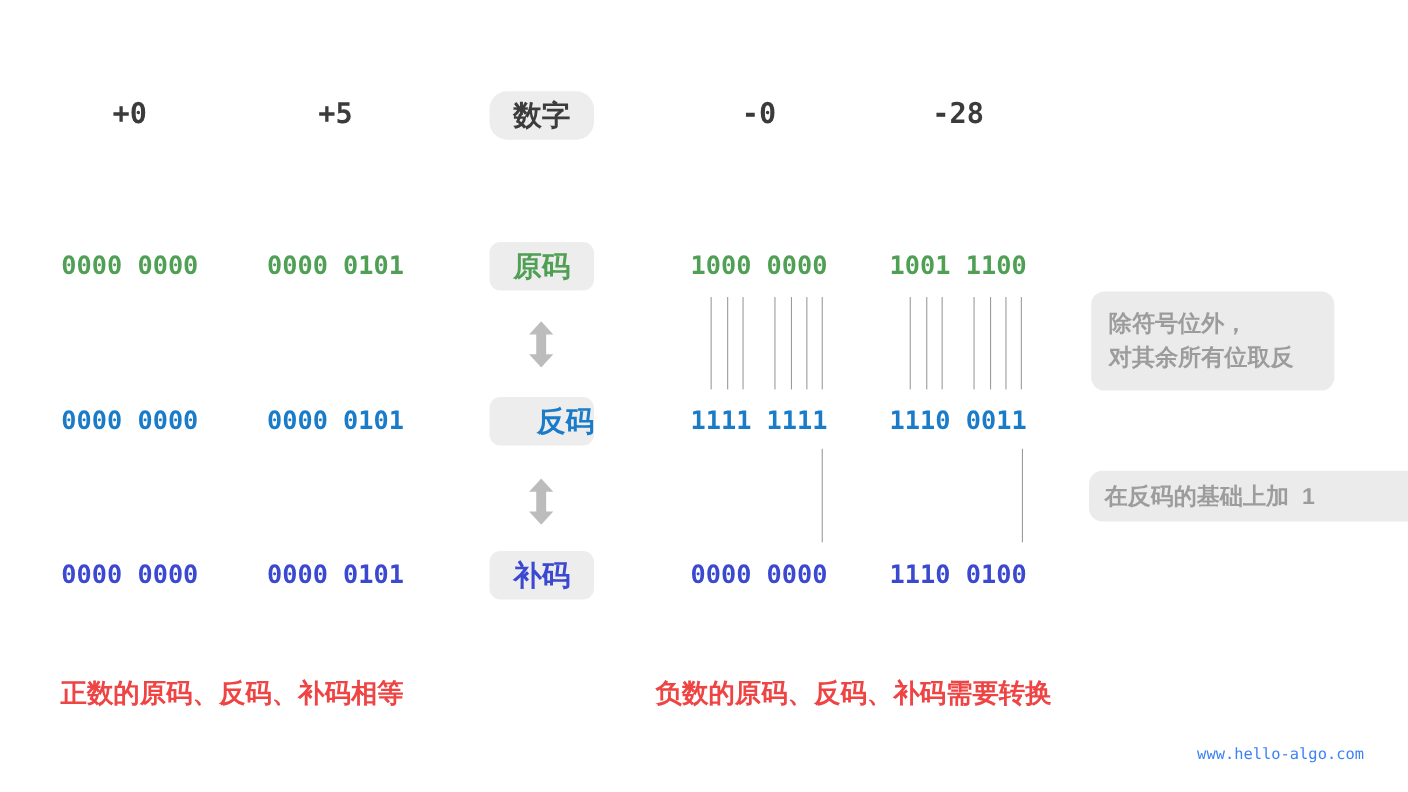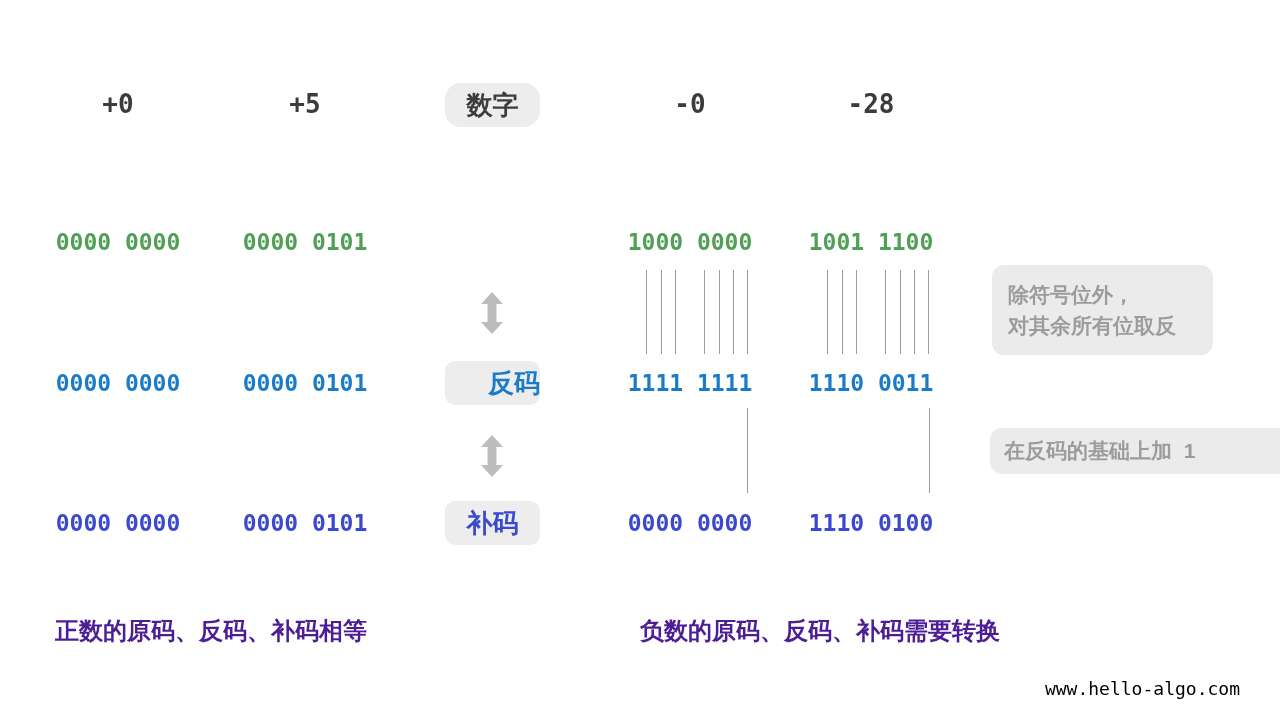--- a/index.html
+++ b/index.html
@@ -56,45 +56,48 @@
     position:absolute;background:#ebebeb;border-radius:12px;color:#9c9c9c;
     font-weight:bold;font-size:21px;
   }
   .callout-invert{left:992px;top:265px;width:221px;height:90px;padding:14px 0 5px 16px;
     box-sizing:border-box;line-height:31px;}
   .callout-add{left:990px;top:428px;width:302px;height:46px;display:flex;
     align-items:center;padding-left:14px;box-sizing:border-box;white-space:pre;}
   
   .caption{
     position:absolute;top:616px;height:30px;line-height:30px;
-    font-weight:bold;font-size:24px;color:#4c1d95;white-space:pre;
+    font-weight:bold;font-size:24px;color:#ef4444;white-space:pre;
   }
   .caption-pos{left:55px;}
-  .caption-neg{left:640px;}
+  .caption-neg{left:596px;}
   
   .watermark{
     position:absolute;right:40px;top:678px;
-    font-family:"DejaVu Sans Mono",monospace;font-size:18px;color:#000000;text-align:center;
+    font-family:"DejaVu Sans Mono",monospace;font-size:14px;color:#3b82f6;text-align:center;
   }
 </style>
 </head>
 <body>
 
 <div class="canvas">
 
   <div class="num col1">+0</div>
   <div class="num col2">+5</div>
   <div class="chip chip-number">
     <span>数字</span>
   </div>
   <div class="num col3">-0</div>
   <div class="num col4">-28</div>
 
   <div class="bin row-sign col1">0000 0000</div>
   <div class="bin row-sign col2">0000 0101</div>
+  <div class="chip chip-sign">
+    <span>原码</span>
+  </div>
   <div class="bin row-sign col3">1000 0000</div>
   <div class="bin row-sign col4">1001 1100</div>
 
   <div class="line-group lg-neg0">
     <div class="vline vl1"></div>
     <div class="vline vl2"></div>
     <div class="vline vl3"></div>
     <div class="vline vl4"></div>
     <div class="vline vl5"></div>
     <div class="vline vl6"></div>

